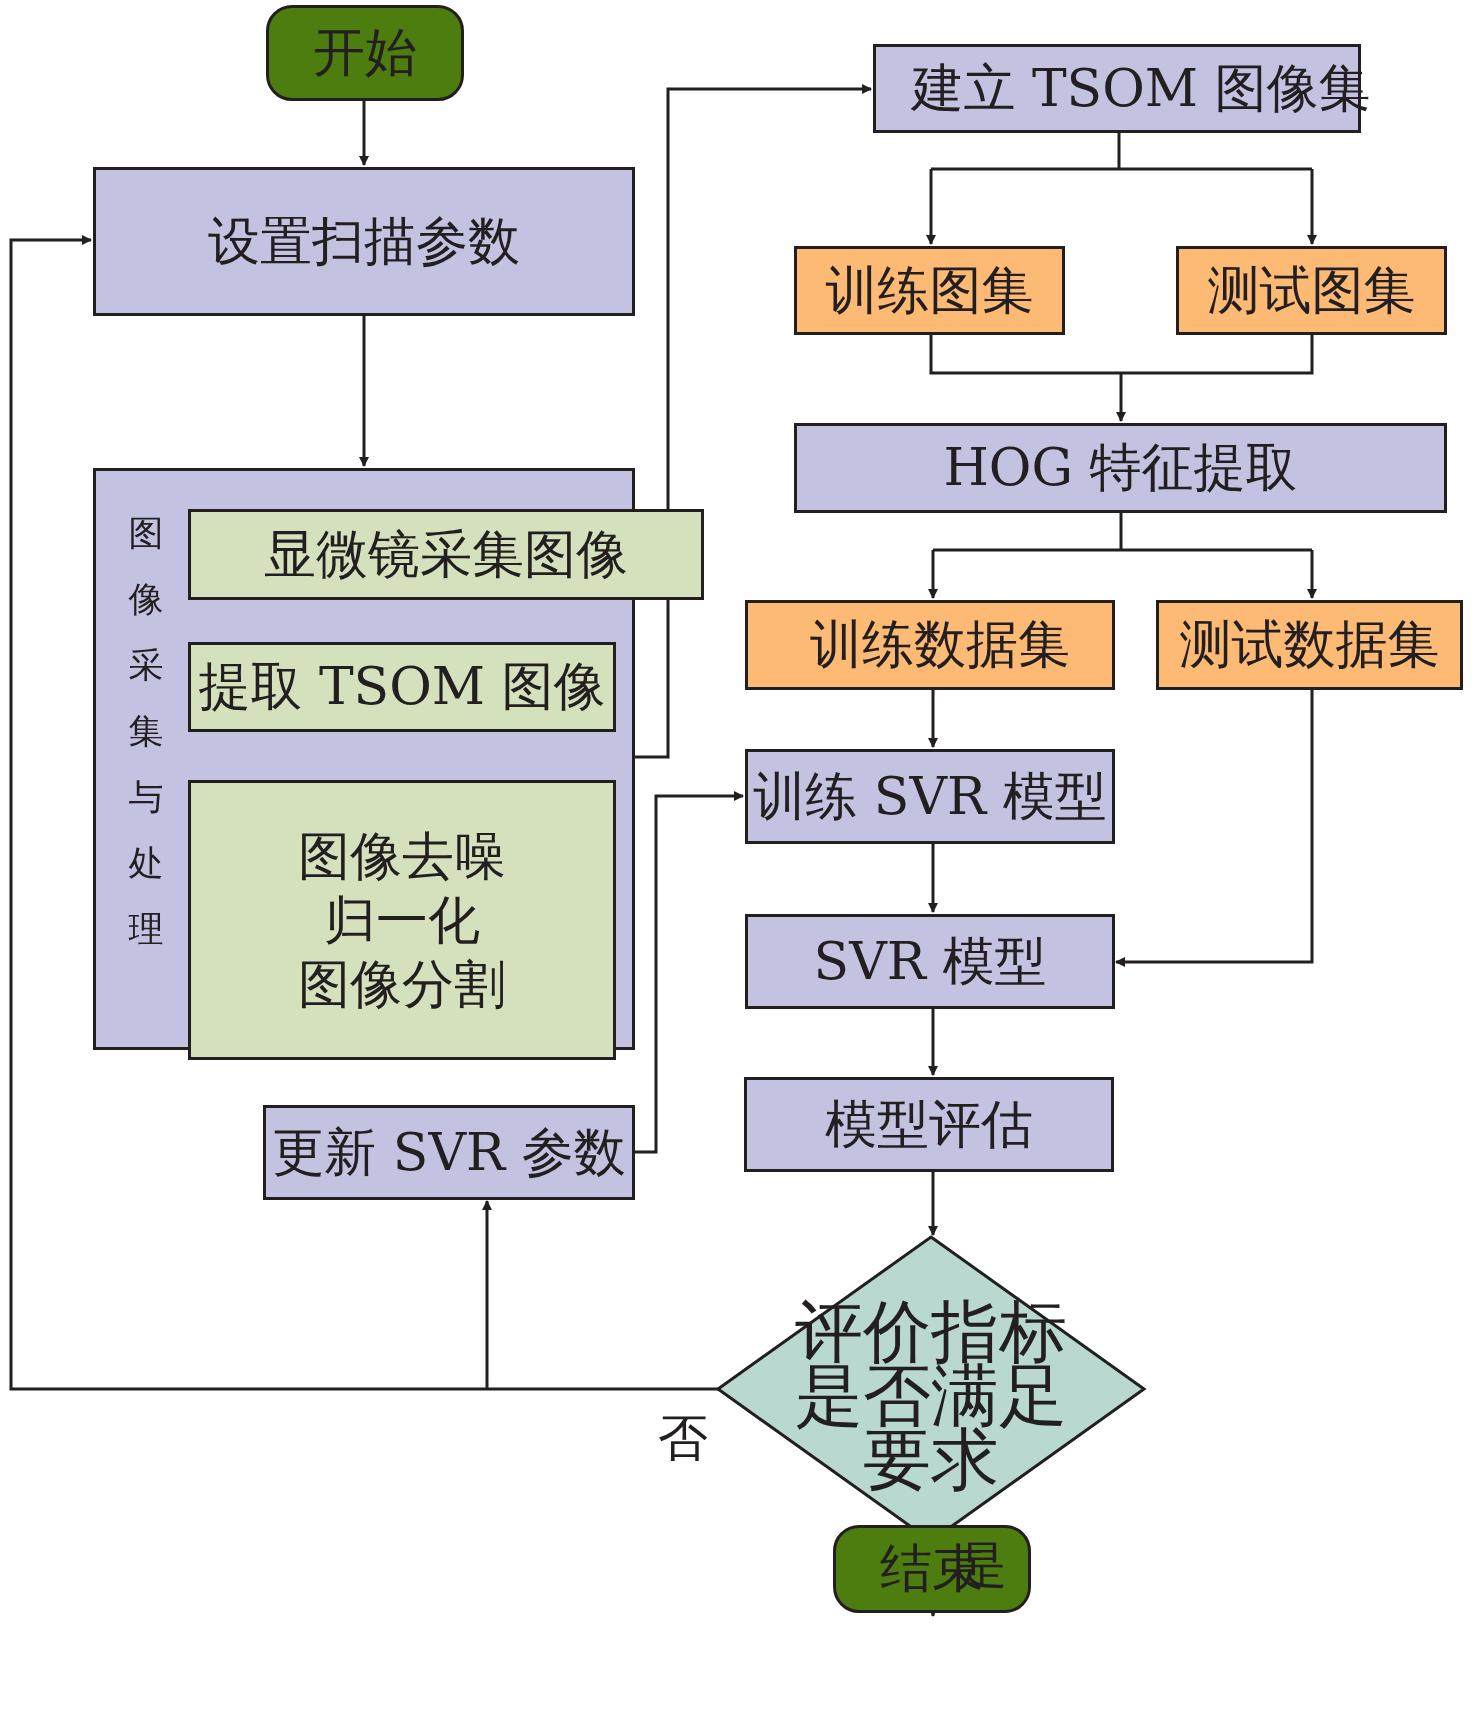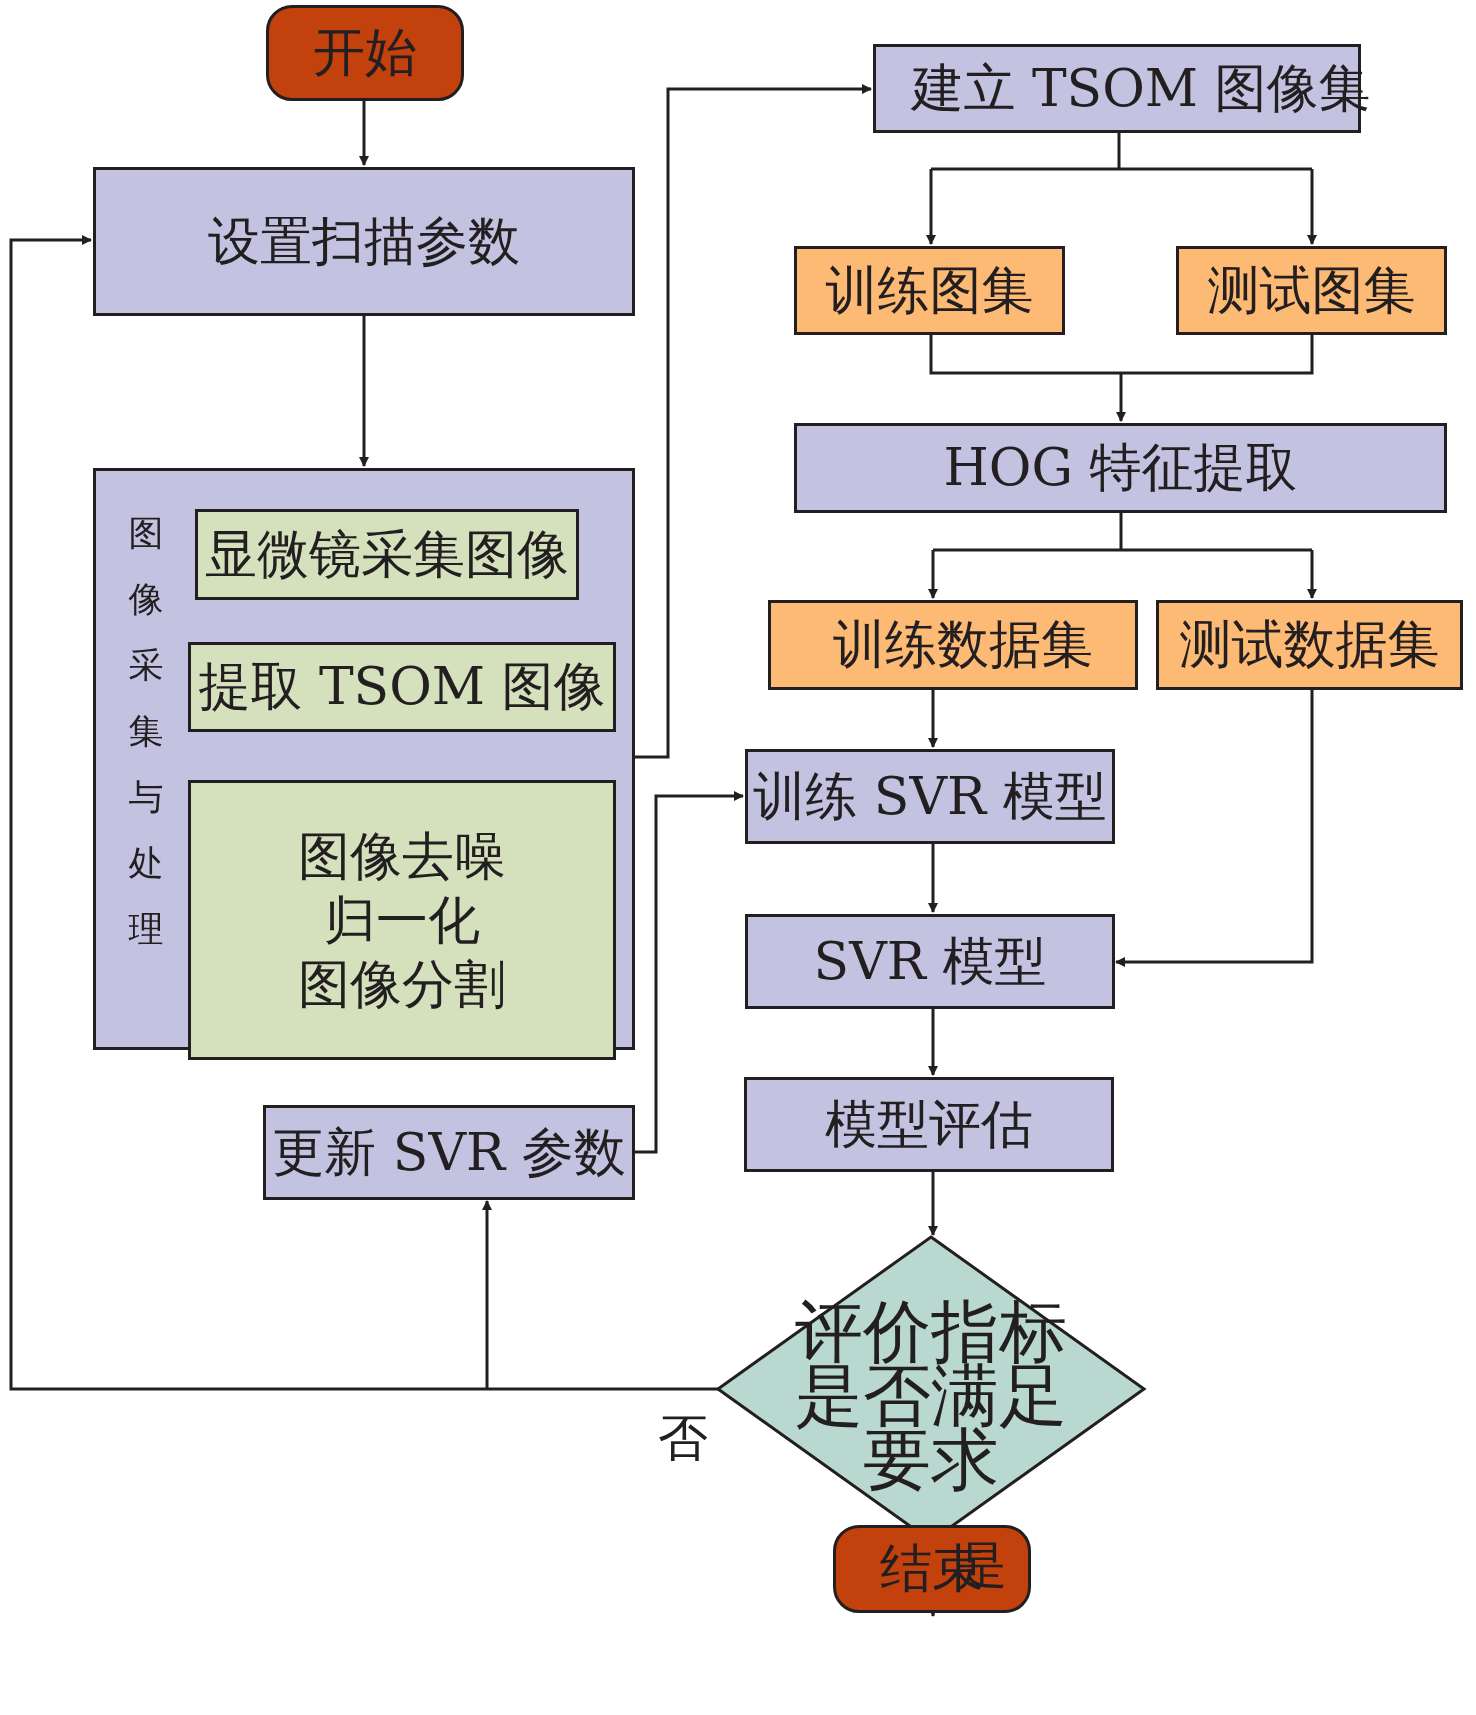--- a/index.html
+++ b/index.html
@@ -5,21 +5,21 @@
   html,body{margin:0;padding:0;background:#ffffff;}
   body{width:1476px;height:1715px;position:relative;overflow:hidden;
        font-family:"DejaVu Serif","Liberation Serif",serif;color:#231f20;}
   svg.wires{position:absolute;left:0;top:0;width:1476px;height:1715px;}
   .node{position:absolute;box-sizing:border-box;border:3px solid #231f20;
         display:flex;align-items:center;justify-content:center;text-align:center;
         font-size:52px;line-height:1.15;white-space:nowrap;}
   .lav{background:#c3c3e1;}
   .pink{background:#fdba74;text-align:right;}
   .green{background:#d5e0bd;}
-  .term{background:#c2410c;border-radius:26px;}
+  .term{background:#4d7c0f;border-radius:26px;}
   .vlabel{position:absolute;left:116px;top:500px;width:60px;font-size:35px;line-height:66px;
           text-align:center;white-space:normal;word-break:break-all;}
   .ml{white-space:pre-line;line-height:64px;}
   .lbl{position:absolute;font-size:50px;}
   .diamond-text{position:absolute;left:790px;top:1300px;width:282px;text-align:center;
                 font-size:68px;line-height:64px;white-space:pre-line;}
 </style>
 </head>
 <body>
 
@@ -68,36 +68,36 @@
   <polygon points="931,1237 1144,1389 931,1541 718,1389" fill="#b8d8d0" stroke="#231f20" stroke-width="3"></polygon>
 </svg>
 
 <div class="node term" style="left:266px;top:5px;width:198px;height:96px;">开始</div>
 
 <div class="node lav" style="left:93px;top:167px;width:542px;height:149px;">设置扫描参数</div>
 
 <div class="node lav" style="left:93px;top:468px;width:542px;height:582px;"></div>
 <div class="vlabel">图像采集与处理</div>
 
-<div class="node green" style="left:188px;top:509px;width:384px;height:91px;margin-left:7px;">显微镜采集图像</div>
+<div class="node green" style="left:188px;top:509px;width:516px;height:91px;">显微镜采集图像</div>
 <div class="node green" style="left:188px;top:642px;width:428px;height:90px;">提取 TSOM 图像</div>
 <div class="node green ml" style="left:188px;top:780px;width:428px;height:280px;">图像去噪
 归一化
 图像分割</div>
 
 <div class="node lav" style="left:263px;top:1105px;width:372px;height:95px;">更新 SVR 参数</div>
 
 <div class="node lav" style="left:873px;top:44px;width:488px;height:89px;padding-left:48px;">建立 TSOM 图像集</div>
 
 <div class="node pink" style="left:794px;top:246px;width:271px;height:89px;">训练图集</div>
 <div class="node pink" style="left:1176px;top:246px;width:271px;height:89px;">测试图集</div>
 
 <div class="node lav" style="left:794px;top:423px;width:653px;height:90px;">HOG 特征提取</div>
 
-<div class="node pink" style="left:768px;top:600px;width:370px;height:90px;padding-left:20px;">训练数据集</div>
+<div class="node pink" style="left:745px;top:600px;width:370px;height:90px;padding-left:20px;">训练数据集</div>
 <div class="node pink" style="left:1156px;top:600px;width:307px;height:90px;">测试数据集</div>
 
 <div class="node lav" style="left:745px;top:749px;width:370px;height:95px;">训练 SVR 模型</div>
 <div class="node lav" style="left:745px;top:914px;width:370px;height:95px;">SVR 模型</div>
 <div class="node lav" style="left:744px;top:1077px;width:370px;height:95px;">模型评估</div>
 
 <div class="diamond-text">评价指标
 是否满足
 要求</div>
 

